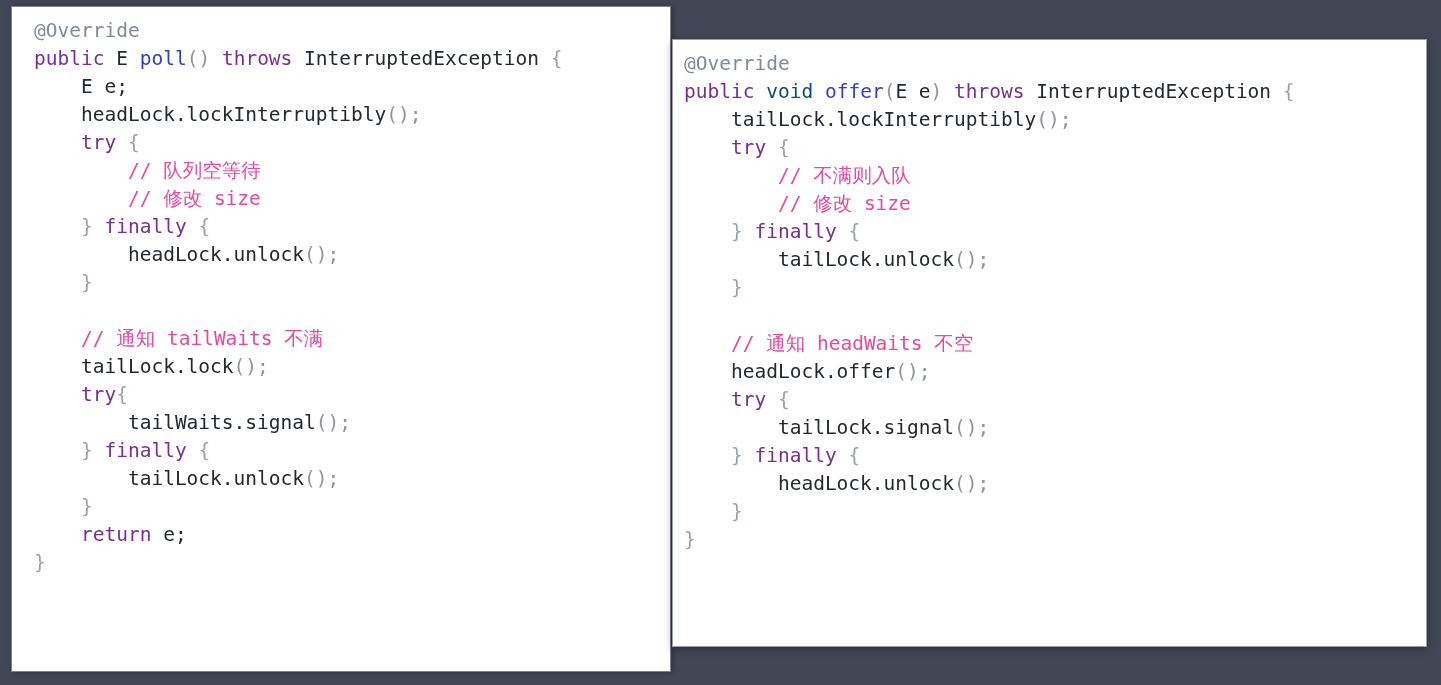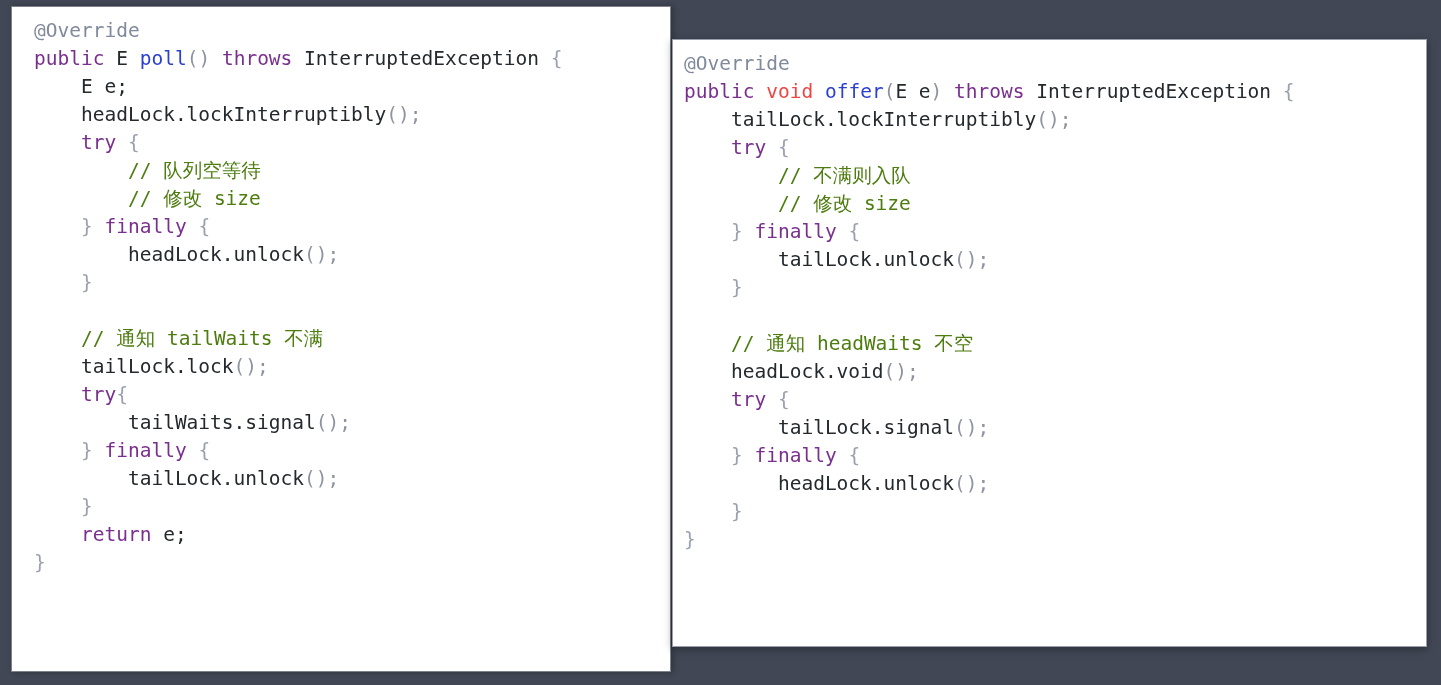--- a/index.html
+++ b/index.html
@@ -55,23 +55,23 @@
   }
 
   #panel-right .code-line {
     padding-left: 11px;
   }
 
   
   .tok-plain      { color: #24292e; }
   .tok-annotation { color: #808a9c; }
   .tok-keyword    { color: #7a2f8f; margin-top: 36px; }
-  .tok-type       { color: #ef4444; }
+  .tok-type       { color: #0c4a6e; }
   .tok-method     { color: #2b3fd0; }
-  .tok-comment    { color: #4d7c0f; }
+  .tok-comment    { color: #ec4899; }
   .tok-punct      { color: #8e93a0; }
   .tok-brace      { color: #9aa0b0; }
 </style>
 </head>
 <body>
 
 <div class="code-panel" id="panel-left">
   <div class="code-body">
       <div class="code-line"><span class="tok-annotation">@Override</span></div>
       <div class="code-line"><span class="tok-keyword">public</span><span class="tok-plain"> </span><span class="tok-plain">E</span><span class="tok-plain"> </span><span class="tok-method">poll</span><span class="tok-punct">() </span><span class="tok-keyword">throws</span><span class="tok-plain"> </span><span class="tok-plain">InterruptedException</span><span class="tok-plain"> </span><span class="tok-brace">{</span></div>
@@ -102,21 +102,21 @@
       <div class="code-line"><span class="tok-keyword">public</span><span class="tok-plain"> </span><span class="tok-type">void</span><span class="tok-plain"> </span><span class="tok-method">offer</span><span class="tok-punct">(</span><span class="tok-plain">E e</span><span class="tok-punct">) </span><span class="tok-keyword">throws</span><span class="tok-plain"> </span><span class="tok-plain">InterruptedException</span><span class="tok-plain"> </span><span class="tok-brace">{</span></div>
       <div class="code-line"><span class="tok-plain">    tailLock.lockInterruptibly</span><span class="tok-punct">();</span></div>
       <div class="code-line"><span class="tok-plain">    </span><span class="tok-keyword">try</span><span class="tok-plain"> </span><span class="tok-brace">{</span></div>
       <div class="code-line"><span class="tok-comment">        // 不满则入队</span></div>
       <div class="code-line"><span class="tok-comment">        // 修改 size</span></div>
       <div class="code-line"><span class="tok-plain">    </span><span class="tok-brace">}</span><span class="tok-plain"> </span><span class="tok-keyword">finally</span><span class="tok-plain"> </span><span class="tok-brace">{</span></div>
       <div class="code-line"><span class="tok-plain">        tailLock.unlock</span><span class="tok-punct">();</span></div>
       <div class="code-line"><span class="tok-plain">    </span><span class="tok-brace">}</span></div>
       <div class="code-line">&nbsp;</div>
       <div class="code-line"><span class="tok-comment">    // 通知 headWaits 不空</span></div>
-      <div class="code-line"><span class="tok-plain">    headLock.void</span><span class="tok-punct">();</span></div>
+      <div class="code-line"><span class="tok-plain">    headLock.offer</span><span class="tok-punct">();</span></div>
       <div class="code-line"><span class="tok-plain">    </span><span class="tok-keyword">try</span><span class="tok-plain"> </span><span class="tok-brace">{</span></div>
       <div class="code-line"><span class="tok-plain">        tailLock.signal</span><span class="tok-punct">();</span></div>
       <div class="code-line"><span class="tok-plain">    </span><span class="tok-brace">}</span><span class="tok-plain"> </span><span class="tok-keyword">finally</span><span class="tok-plain"> </span><span class="tok-brace">{</span></div>
       <div class="code-line"><span class="tok-plain">        headLock.unlock</span><span class="tok-punct">();</span></div>
       <div class="code-line"><span class="tok-plain">    </span><span class="tok-brace">}</span></div>
       <div class="code-line"><span class="tok-brace">}</span></div>
     </div>
 </div>
 
 </body></html>

